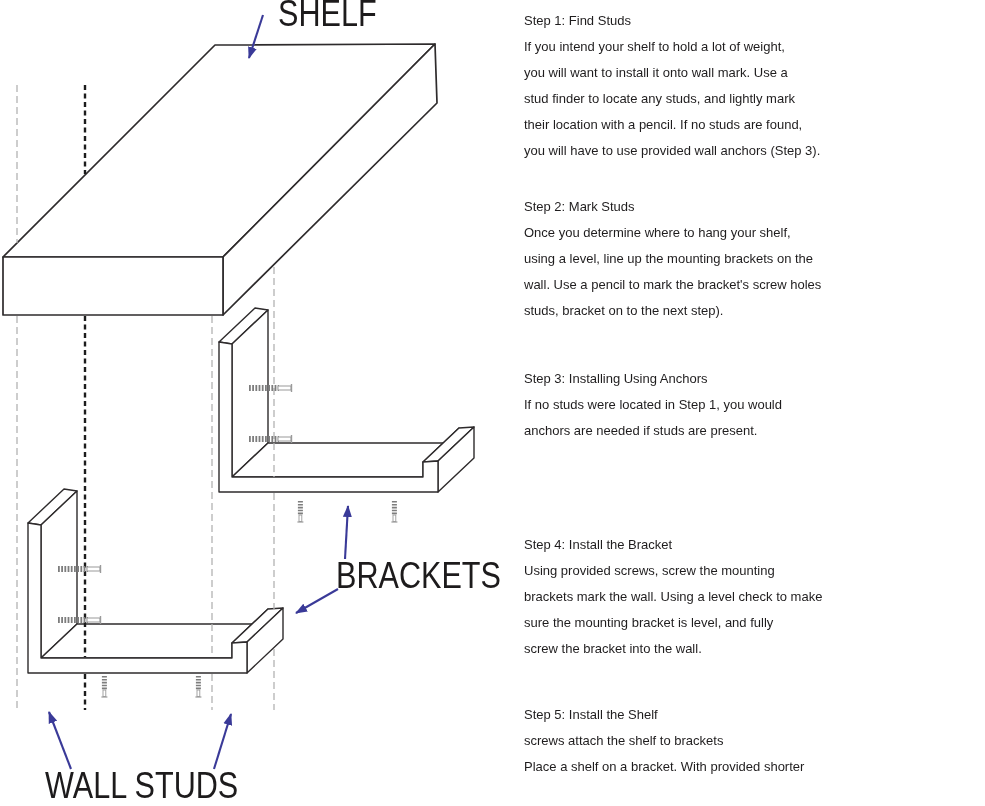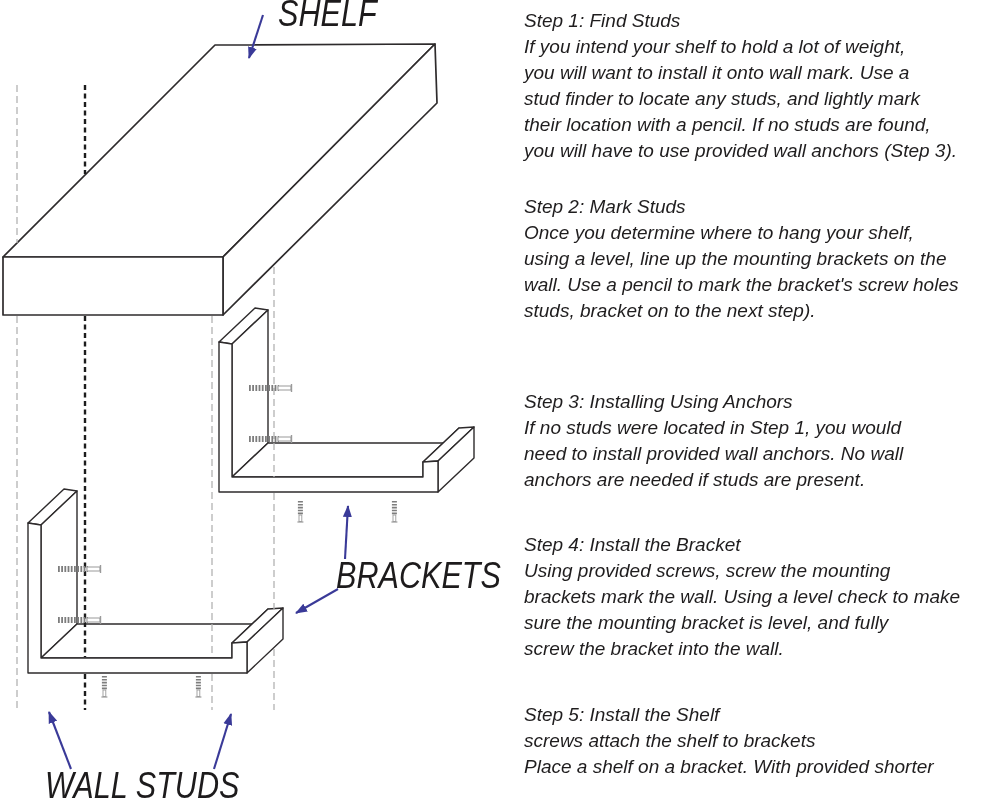--- a/index.html
+++ b/index.html
@@ -1,31 +1,31 @@
 <!DOCTYPE html>
 <html><head>
 <meta charset="utf-8">
 <style>
   html,body{margin:0;padding:0;background:#ffffff;}
   #canvas{
     position:relative;width:978px;height:806px;background:#ffffff;overflow:hidden;
-    font-family:"Liberation Sans","DejaVu Sans",sans-serif;color:#1f1d1e;font-style:italic;
+    font-family:"Liberation Sans","DejaVu Sans",sans-serif;color:#1f1d1e;
   }
   #diagram-svg{position:absolute;left:0;top:0;}
   .diagram-label{
     position:absolute;font-size:36px;font-weight:400;color:#1d1b1c;
     white-space:nowrap;transform:scaleX(0.85);transform-origin:0 0;letter-spacing:0px;line-height:1.1;
   }
   #shelf-label{left:278px;top:-6px;}
   #brackets-label{left:336px;top:556px;}
   #wall-studs-label{left:45px;top:766px;}
   #steps-col{position:absolute;left:524px;top:0;width:461px;height:806px;}
   .step{position:absolute;left:0;}
   .step-heading,.step-line{
-    font-size:19px;line-height:26px;white-space:nowrap;color:#1f1d1e;font-weight:400;
+    font-size:13px;line-height:26px;white-space:nowrap;color:#1f1d1e;font-weight:400;
   }
 </style>
 </head>
 <body>
 
 <div id="canvas">
 
   <svg id="diagram-svg" width="500" height="806" viewBox="0 0 500 806">
     <defs>
       <marker id="ah" markerUnits="userSpaceOnUse" markerWidth="13" markerHeight="11" refX="11" refY="5" orient="auto">
@@ -118,24 +118,23 @@
     </div>
 
     <div class="step" style="top:194px">
       <div class="step-heading">Step 2: Mark Studs</div>
       <div class="step-line">Once you determine where to hang your shelf,</div>
       <div class="step-line">using a level, line up the mounting brackets on the</div>
       <div class="step-line">wall. Use a pencil to mark the bracket's screw holes</div>
       <div class="step-line">studs, bracket on to the next step).</div>
     </div>
 
-    <div class="step" style="top:389px">
+    <div class="step" style="top:366px">
       <div class="step-heading">Step 3: Installing Using Anchors</div>
       <div class="step-line">If no studs were located in Step 1, you would</div>
-      <div class="step-line">need to install provided wall anchors. No wall</div>
       <div class="step-line">anchors are needed if studs are present.</div>
     </div>
 
     <div class="step" style="top:532px">
       <div class="step-heading">Step 4: Install the Bracket</div>
       <div class="step-line">Using provided screws, screw the mounting</div>
       <div class="step-line">brackets mark the wall. Using a level check to make</div>
       <div class="step-line">sure the mounting bracket is level, and fully</div>
       <div class="step-line">screw the bracket into the wall.</div>
     </div>

